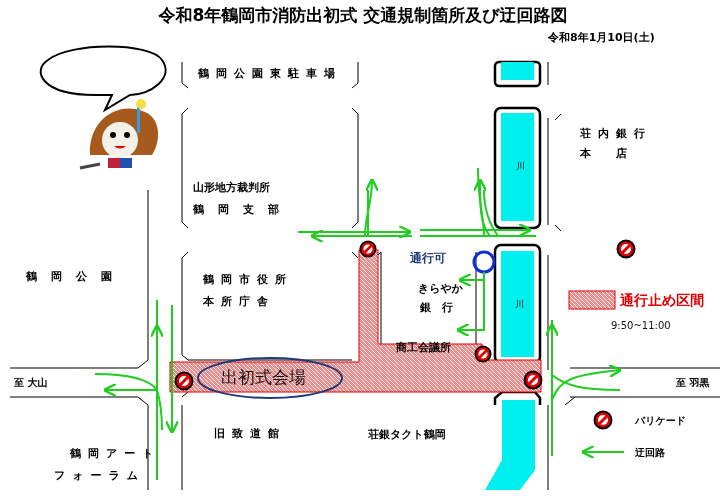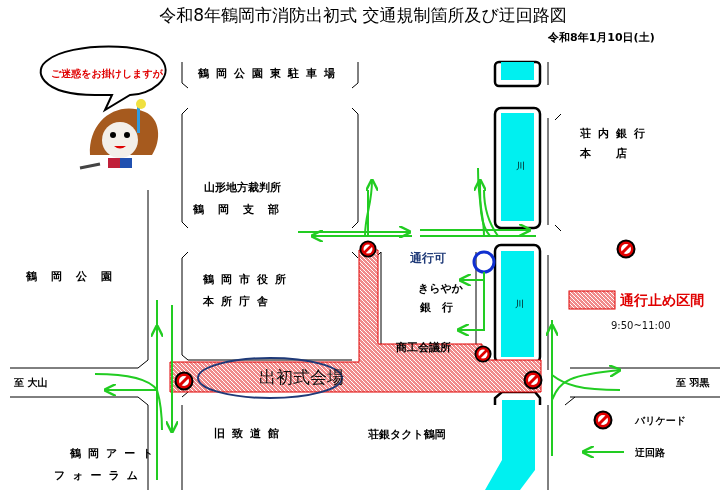--- a/index.html
+++ b/index.html
@@ -1,28 +1,28 @@
 <!DOCTYPE html>
 <html><head>
 <meta charset="utf-8">
 <style>
   html, body { margin: 0; padding: 0; background: #ffffff; }
   body { width: 726px; height: 500px; position: relative; overflow: hidden;
          font-family: "DejaVu Sans", "Liberation Sans", sans-serif; color: #000; }
   svg { position: absolute; left: 0; top: 0; }
   .title { position: absolute; left: 0; top: 4px; width: 726px; text-align: center;
-           font-size: 17px; font-weight: normal; letter-spacing: 0px; }
+           font-size: 17px; font-weight: bold; letter-spacing: 0px; }
   .date { position: absolute; left: 548px; top: 30px; font-size: 11px; font-weight: bold; }
   .lbl { position: absolute; font-size: 11px; font-weight: bold; white-space: nowrap; }
   .sp { letter-spacing: 7px; }
   .sp2 { letter-spacing: 14px; }
   .bubble-text { position: absolute; left: 42px; top: 65px; width: 130px; text-align: center;
                  color: #e00000; font-size: 10px; font-weight: bold; line-height: 17px; }
   .pass-label { position: absolute; left: 410px; top: 250px; color: #1f3a78; font-size: 12px; font-weight: bold; }
-  .venue-label { position: absolute; left: 221px; top: 366px; font-size: 17px; color: #111; padding-left: 38px; }
+  .venue-label { position: absolute; left: 221px; top: 366px; font-size: 17px; color: #111; }
   .closed-label { position: absolute; left: 620px; top: 292px; color: #e00000; font-size: 14px; font-weight: bold; }
   .time-label { position: absolute; left: 611px; top: 320px; font-size: 10px; color: #111; }
   .river-char { position: absolute; font-size: 9px; color: #000; }
 </style>
 </head>
 <body>
 
 <svg width="726" height="500" viewBox="0 0 726 500">
   <defs>
     <pattern id="hatch" width="4" height="4" patternUnits="userSpaceOnUse">
@@ -139,25 +139,24 @@
     <rect x="137" y="103" width="3" height="30" fill="#2f9be0"></rect>
     <circle cx="141" cy="104" r="5" fill="#f0e040"></circle>
     <path d="M80,168 L100,164" stroke="#444" stroke-width="3"></path>
   </g>
 </svg>
 
 <div class="title">令和8年鶴岡市消防出初式 交通規制箇所及び迂回路図</div>
 <div class="date">令和8年1月10日(土)</div>
 
 <div class="bubble-text">
-  <div>ご迷惑をお掛けしますが</div>
 </div>
 
 <div class="lbl sp" style="left:198px; top:66px;">鶴岡公園東駐車場</div>
-<div class="lbl" style="left:204px; top:180px;">山形地方裁判所</div>
+<div class="lbl" style="left:193px; top:180px;">山形地方裁判所</div>
 <div class="lbl sp2" style="left:193px; top:202px;">鶴岡支部</div>
 <div class="lbl sp" style="left:580px; top:126px;">荘内銀行</div>
 <div class="lbl sp" style="left:580px; top:146px;">本　店</div>
 <div class="lbl sp2" style="left:26px; top:260px;margin-top:9px;">鶴岡公園</div>
 <div class="lbl sp" style="left:203px; top:272px;">鶴岡市役所</div>
 <div class="lbl sp" style="left:203px; top:294px;">本所庁舎</div>
 <div class="lbl" style="left:418px; top:281px;">きらやか</div>
 <div class="lbl" style="left:420px; top:300px;">銀　行</div>
 <div class="lbl" style="left:396px; top:340px;">商工会議所</div>
 <div class="lbl sp" style="left:205px; top:426px;padding-left:9px;">旧致道館</div>

